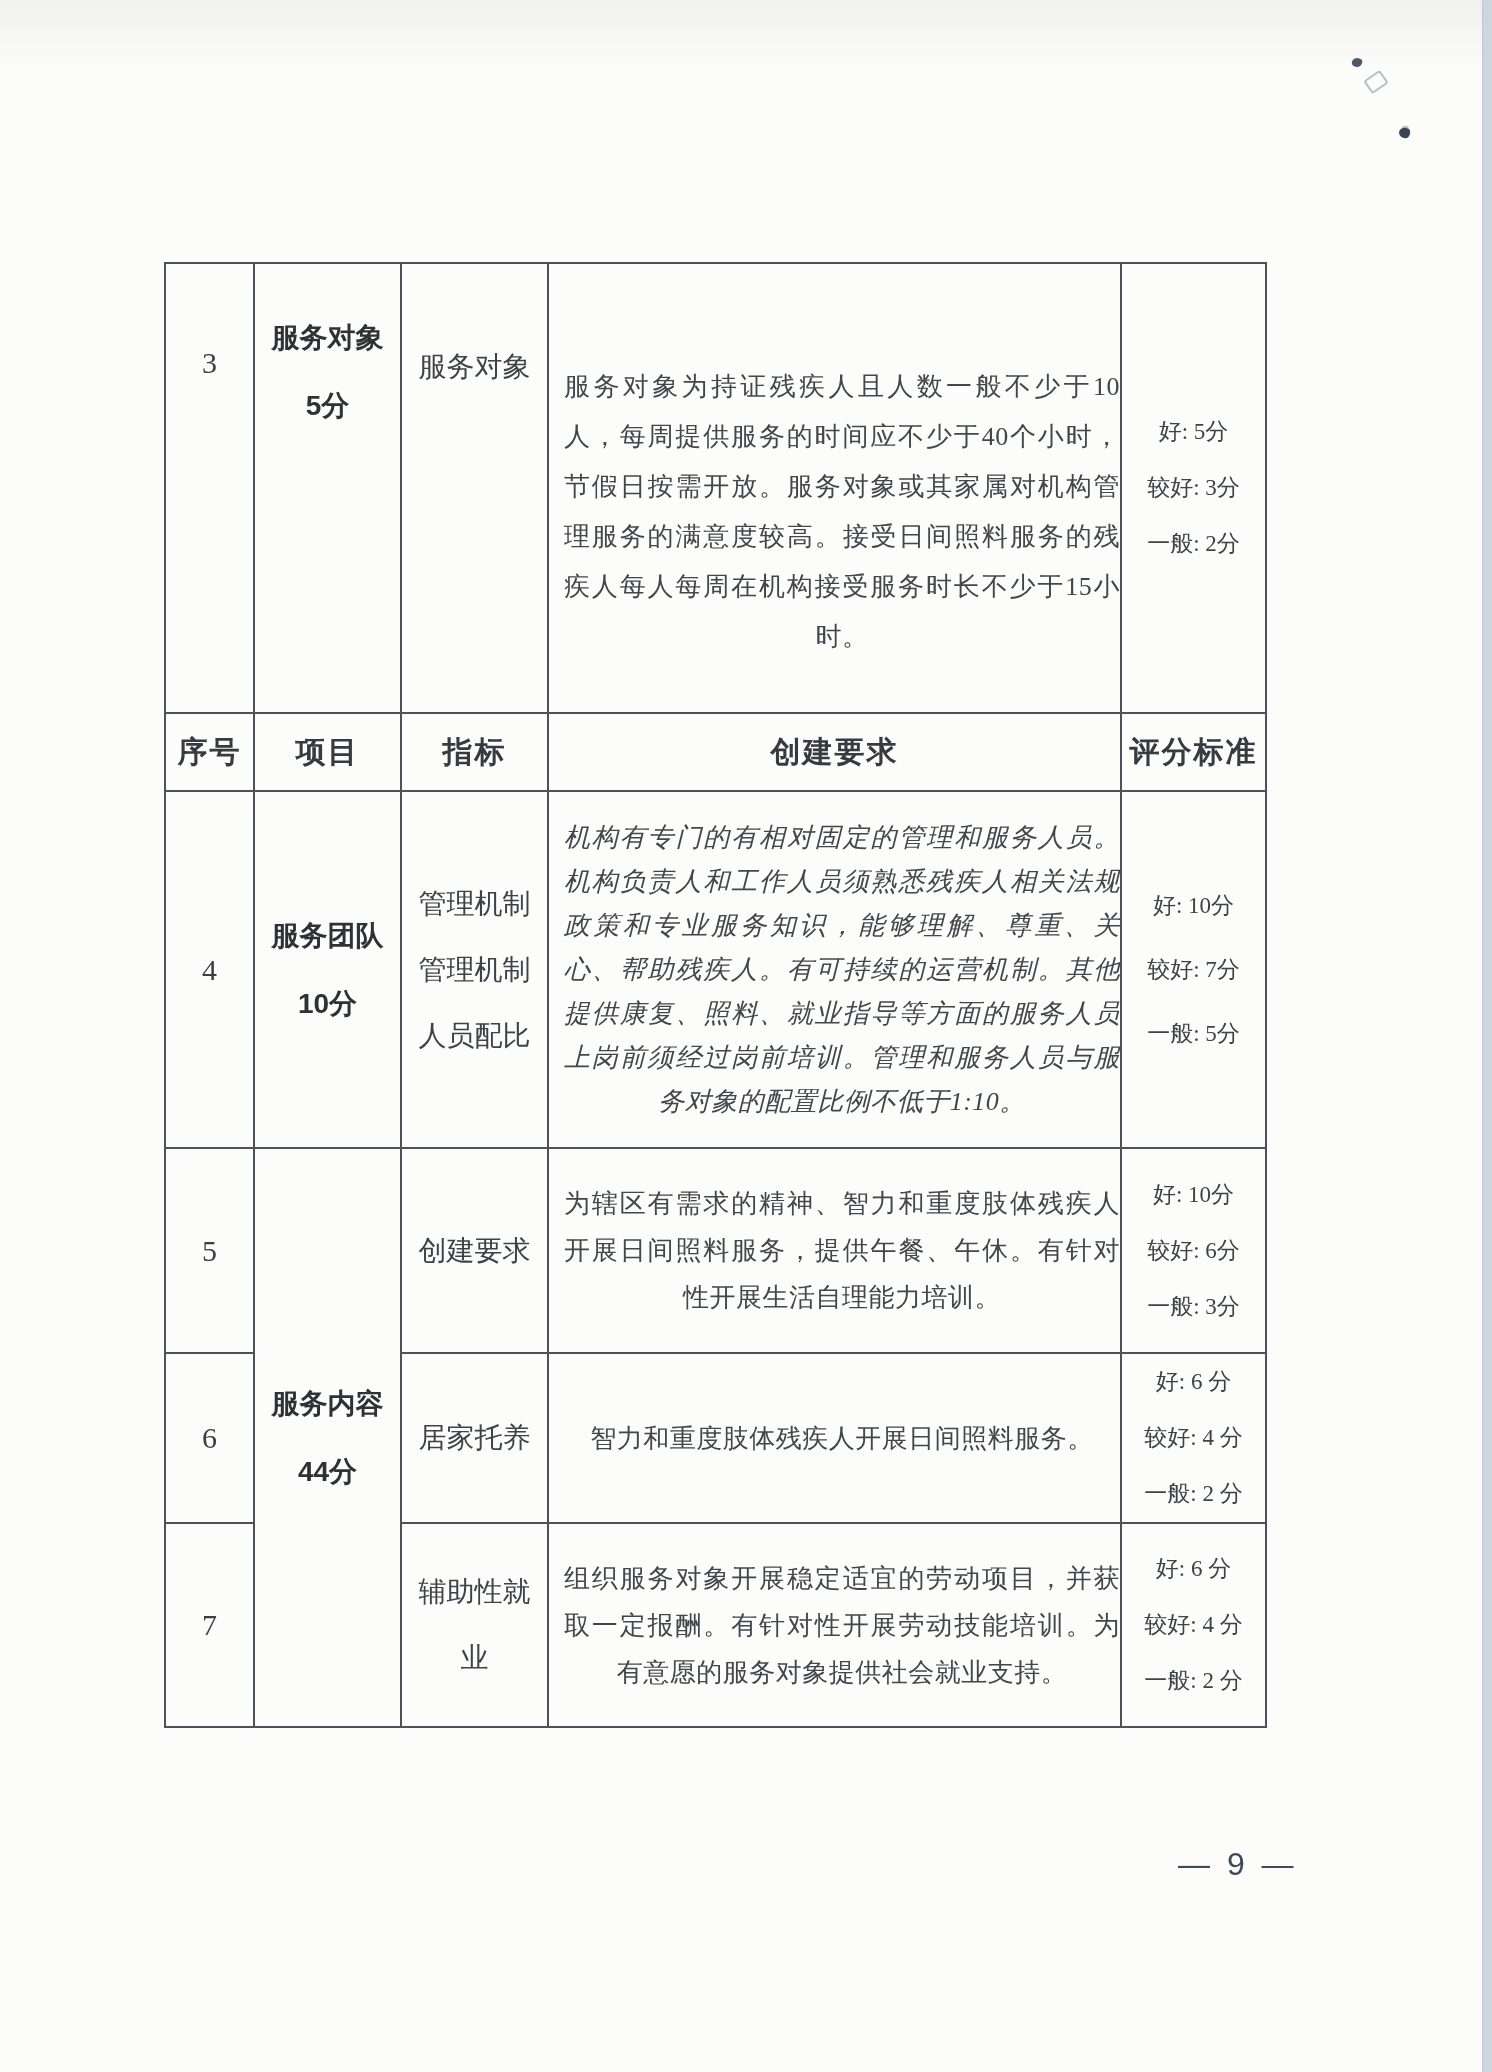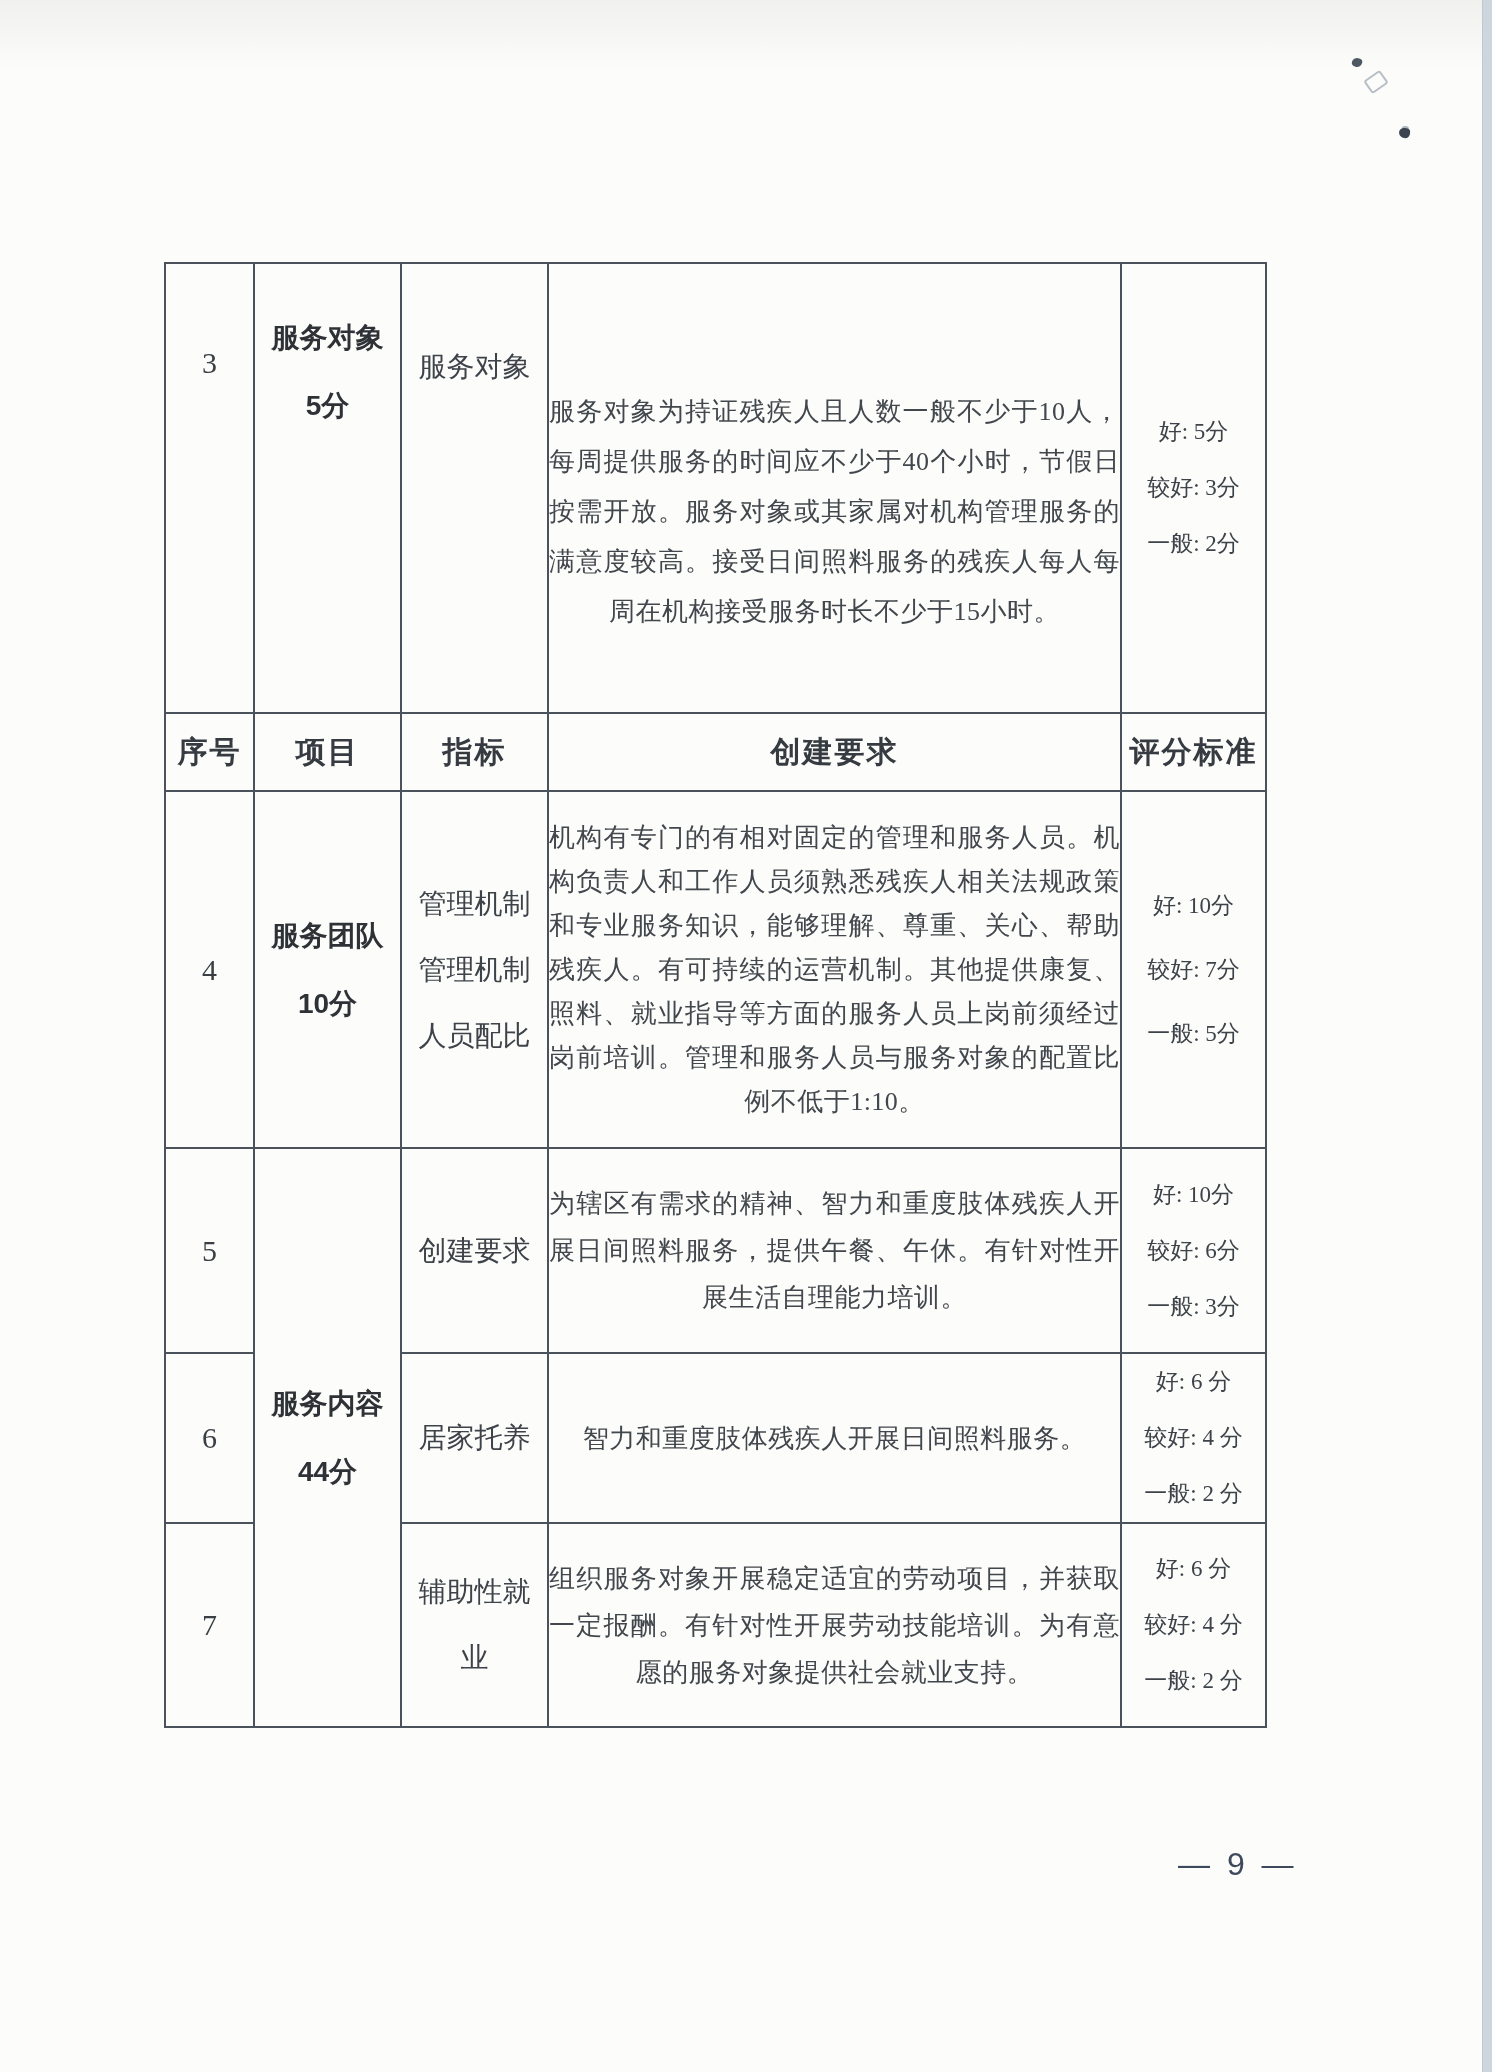--- a/index.html
+++ b/index.html
@@ -47,22 +47,22 @@
   .proj{font-family:"Liberation Sans", sans-serif;font-weight:700;font-size:28px;text-align:center;color:#2e3236;}
   .proj div{line-height:68px;}
   .ind{font-size:28px;text-align:center;color:#3e434a;}
   .ind div{line-height:66px;}
   .req{
     font-size:26px;color:#42474d;
     padding:0 13px;
     text-align:justify;text-align-last:center;
     letter-spacing:0.5px;
   }
-  .req .txt{line-height:47px;}
-  tr.r4 .req .txt{line-height:44px;}
+  .req .txt{line-height:47px;padding-left:15px;}
+  tr.r4 .req .txt{line-height:44px;font-style:italic;}
   tr.r3 .req .txt{line-height:50px;}
   .score{font-size:23px;text-align:center;color:#3e434a;}
   .score div{line-height:56px;}
   tr.r4 .score div{line-height:64px;}
 
   
   td.no3{vertical-align:top;padding-top:82px;}
   td.proj3{vertical-align:top;padding-top:40px;}
   td.ind3{vertical-align:top;padding-top:70px;}
   td.req3{padding-top:48px;}

